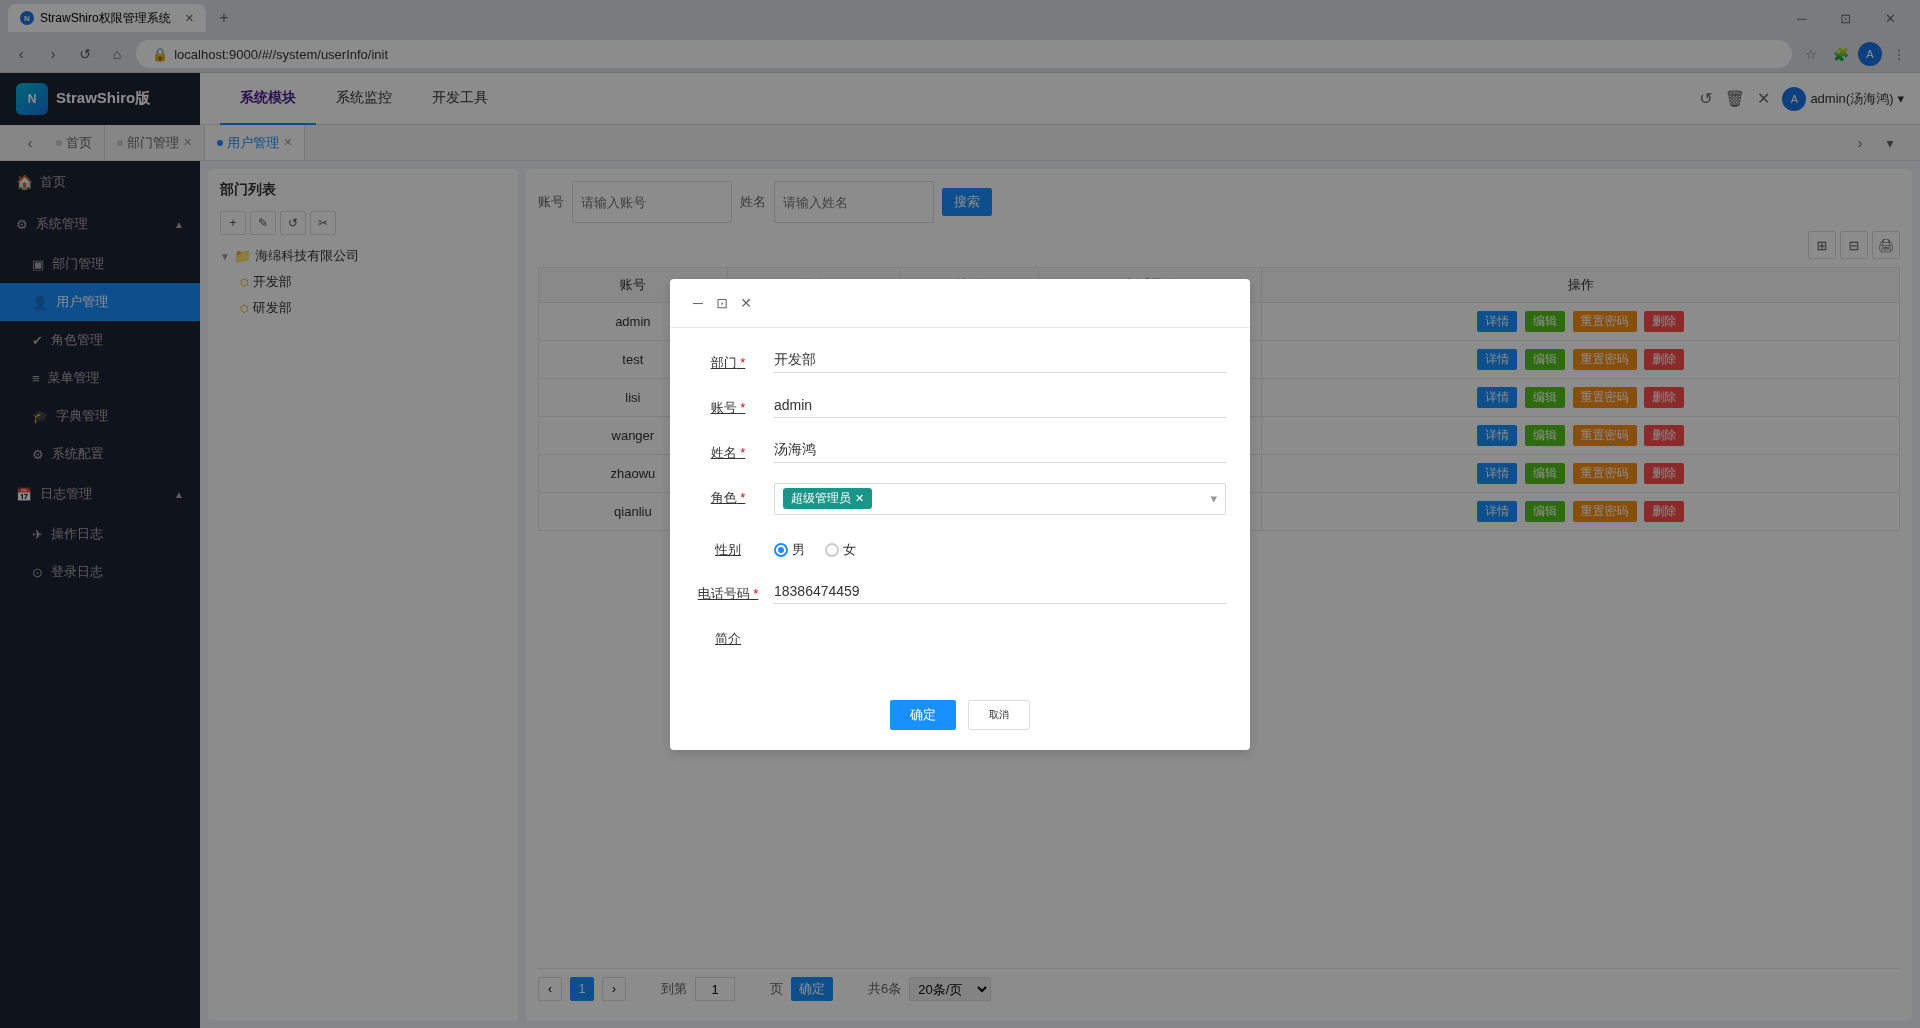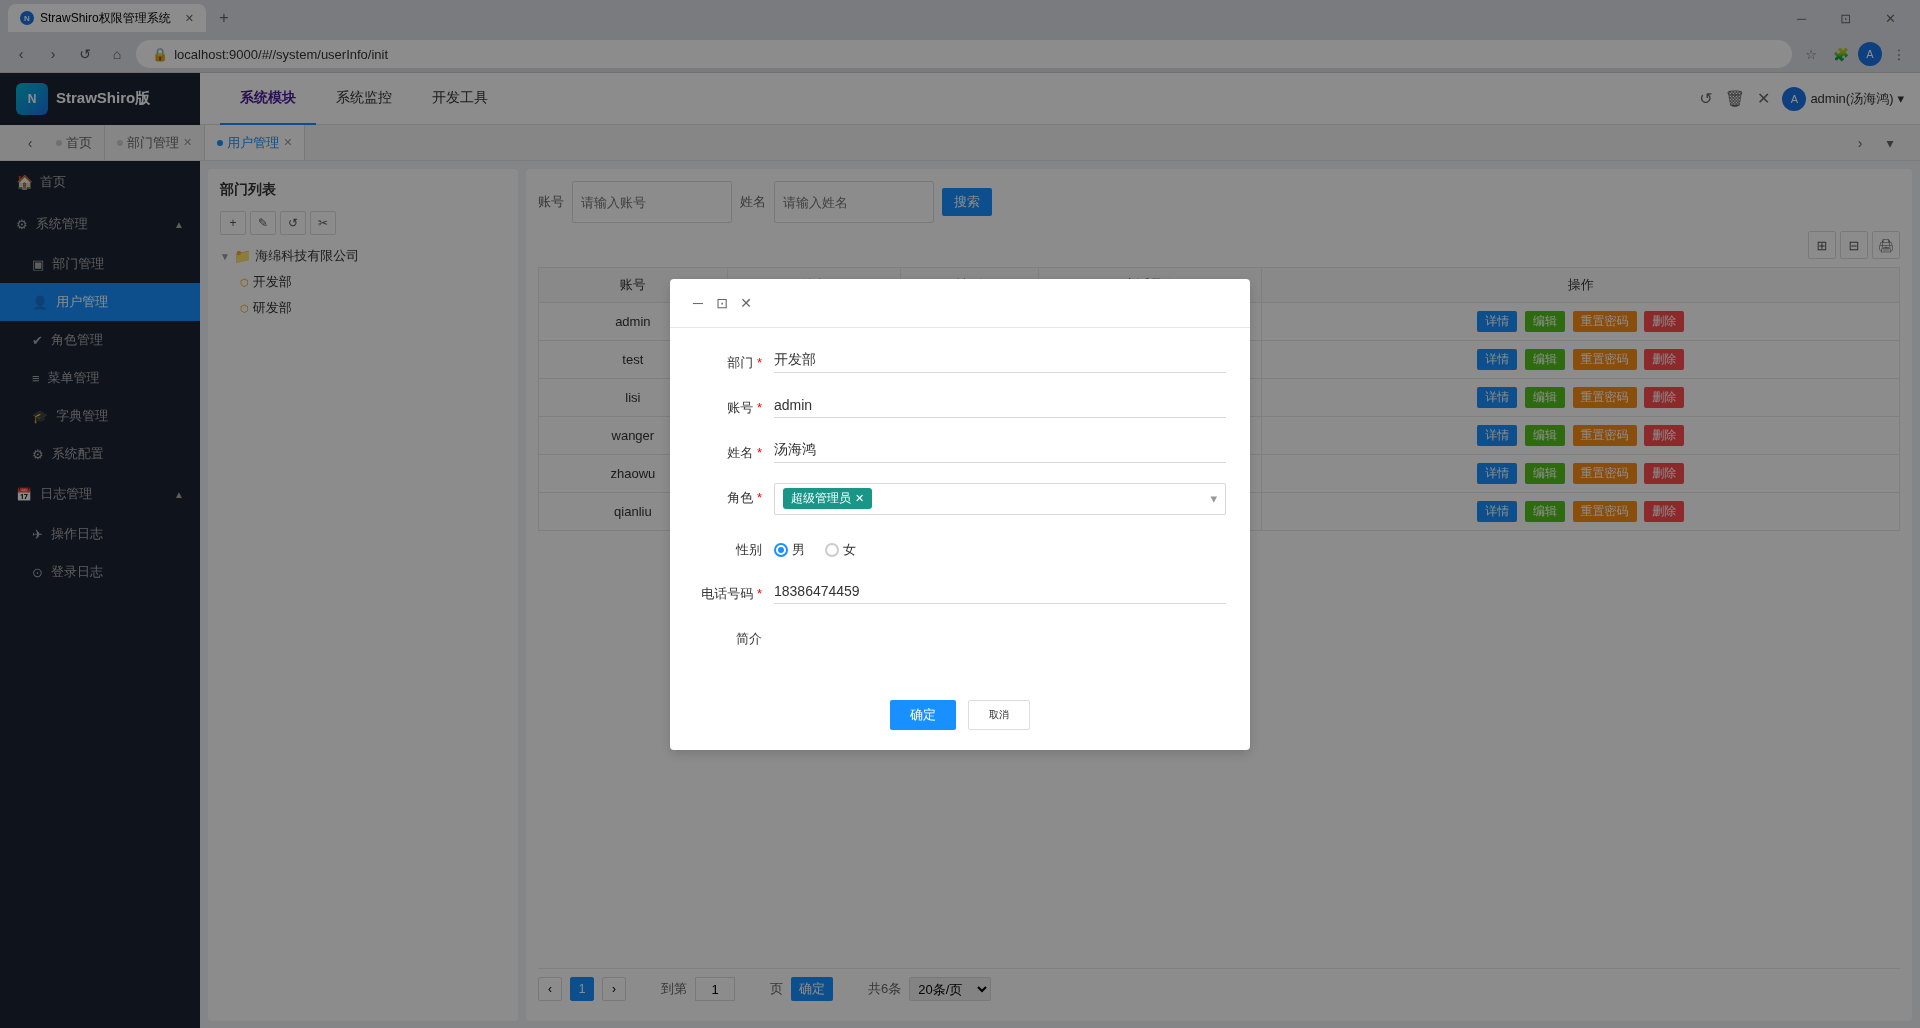--- a/index.html
+++ b/index.html
@@ -102,21 +102,21 @@
     .page-size-select { border: 1px solid #ddd; padding: 2px 4px; font-size: 13px; height: 24px; border-radius: 2px; }
 
     
     .modal-overlay { position: fixed; top: 0; left: 0; right: 0; bottom: 0; background: rgba(0,0,0,0.45); z-index: 1000; display: flex; align-items: center; justify-content: center; }
     .modal { background: white; border-radius: 4px; width: 580px; box-shadow: 0 4px 12px rgba(0,0,0,0.15); }
     .modal-header { display: flex; align-items: center; padding: 12px 16px; border-bottom: 1px solid #e8e8e8; }
     .modal-title { flex: 1; font-size: 15px; font-weight: 500; color: #333; }
     .modal-ctrl-btn { width: 24px; height: 24px; display: flex; align-items: center; justify-content: center; color: #666; cursor: pointer; font-size: 14px; border-radius: 2px; }
     .modal-body { padding: 20px 24px; }
     .form-row { display: flex; align-items: flex-start; margin-bottom: 20px; }
-    .form-label { width: 80px; text-align: right; padding-right: 12px; padding-top: 6px; font-size: 13px; color: #333; flex-shrink: 0; }
+    .form-label { width: 80px; text-align: center; padding-right: 12px; padding-top: 6px; font-size: 13px; color: #333; flex-shrink: 0; text-decoration: underline; }
     .form-label.required::after { content: ' *'; color: red; }
     .form-control { flex: 1; }
     .form-input { width: 100%; border: none; border-bottom: 1px solid #d9d9d9; padding: 4px 0; font-size: 14px; color: #333; outline: none; background: transparent; }
     .form-textarea { width: 100%; border: 1px solid #d9d9d9; border-radius: 2px; padding: 6px 8px; font-size: 13px; color: #333; outline: none; resize: vertical; min-height: 80px; }
     .role-select { display: flex; align-items: center; border: 1px solid #d9d9d9; border-radius: 2px; padding: 2px 8px; min-height: 32px; flex-wrap: wrap; gap: 12px; }
     .role-tag { background: #1a9688; color: white; padding: 2px 8px; border-radius: 3px; font-size: 12px; display: flex; align-items: center; gap: 4px; }
     .role-tag-close { cursor: pointer; font-size: 11px; }
     .role-dropdown-arrow { margin-left: auto; color: #999; }
     .radio-group { display: flex; align-items: center; gap: 20px; padding-top: 6px; }
     .radio-item { display: flex; align-items: center; gap: 4px; cursor: pointer; font-size: 13px; color: #333; }

